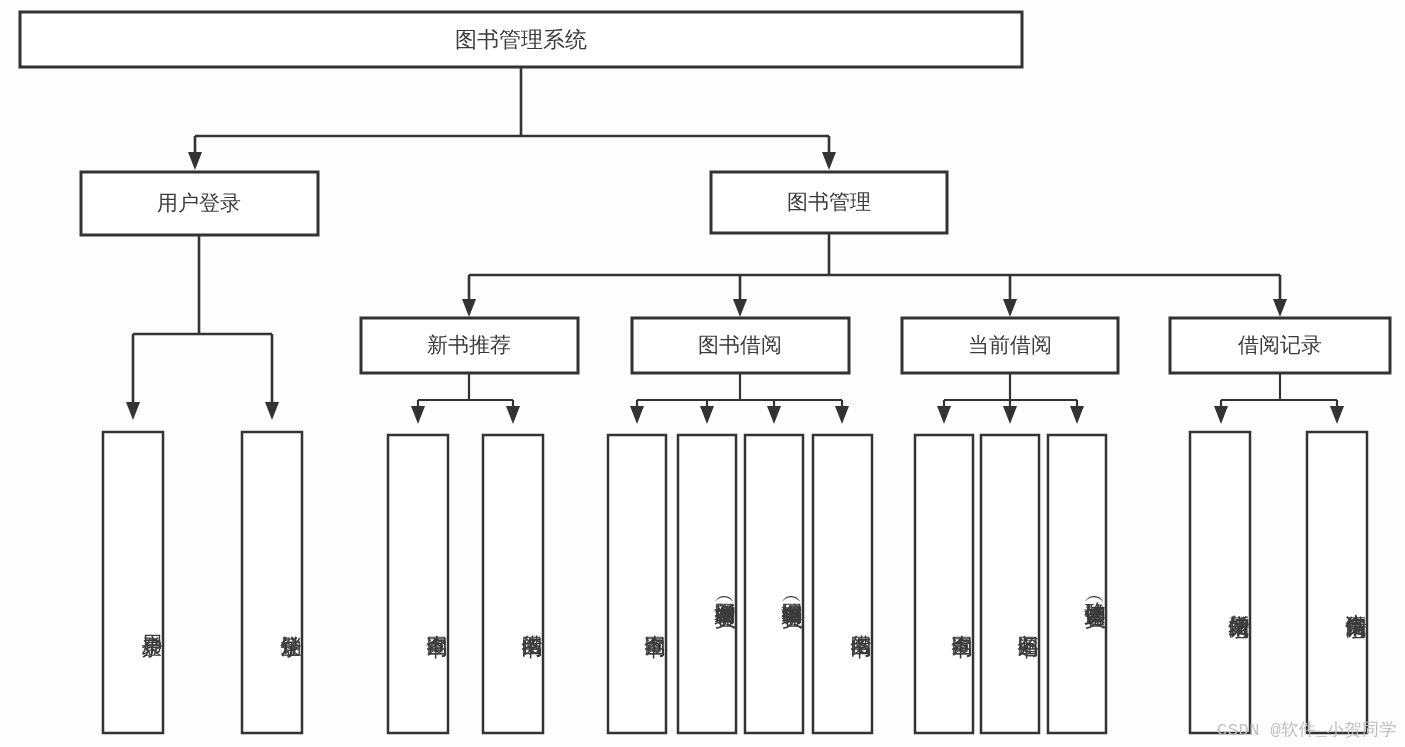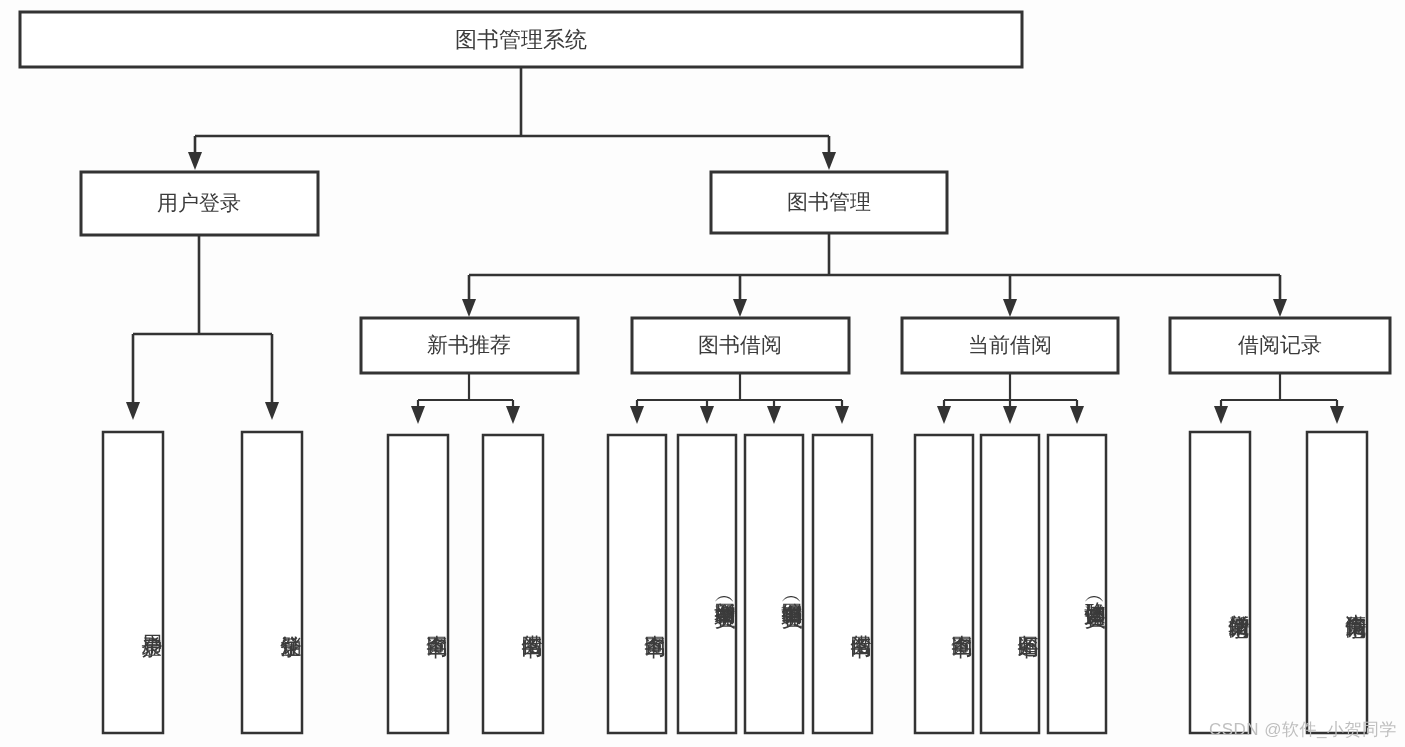--- a/index.html
+++ b/index.html
@@ -37,21 +37,21 @@
     display:flex;
     align-items:flex-start;
     justify-content:center;
     pointer-events:none;
   }
   .watermark{
     position:absolute;
     right:8px;bottom:6px;
     color:#bfbfbf;
     font-size:17px;
-    font-family:Liberation Sans, sans-serif;
+    font-family:Liberation Mono, monospace;
     letter-spacing:0.5px;
     white-space:nowrap;
     text-align:right;
   }
 </style>
 </head>
 <body>
 
 <div id="stage">
 

